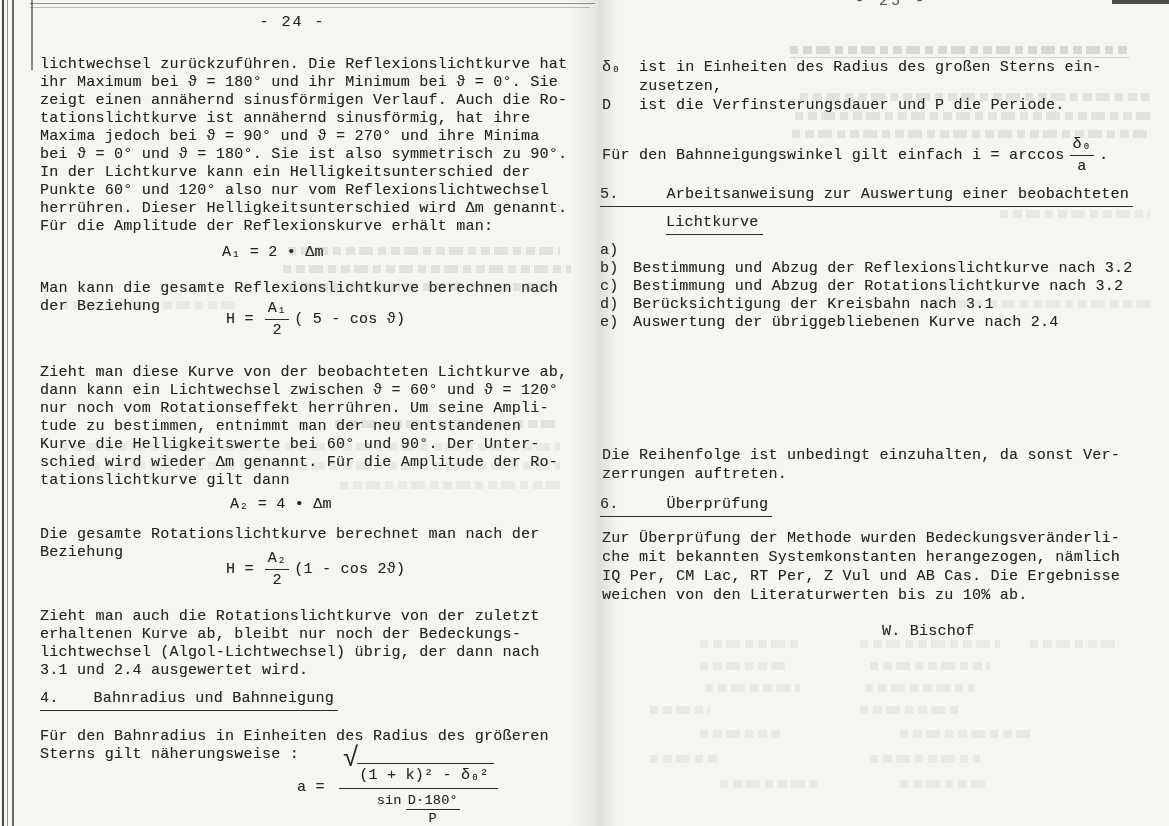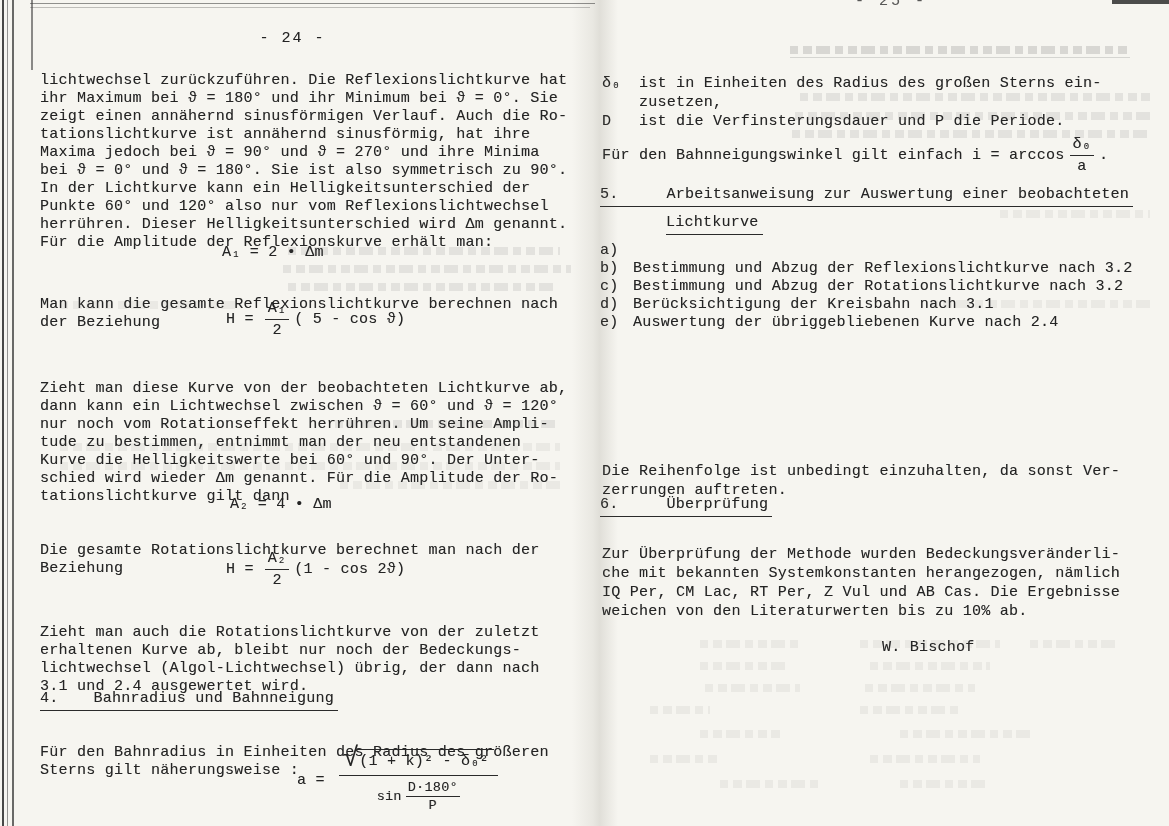--- a/index.html
+++ b/index.html
@@ -9,21 +9,20 @@
     font-family:"Liberation Mono","DejaVu Sans Mono",monospace;
     color:#242424;
   }
   .page{position:absolute;top:0;height:826px;}
   #left-page{left:0;width:585px;}
   #right-page{left:585px;width:584px;}
   .blk{
     position:absolute;white-space:pre-wrap;
     font-size:15px;line-height:18px;letter-spacing:.25px;
     text-shadow:.3px .3px 0 rgba(35,35,35,.30);
-    margin-top:16px;
   }
   .lh19{line-height:19px;}
   .pagenum{width:100%;text-align:center;letter-spacing:2px;}
   .cutbox{position:absolute;overflow:hidden;height:13px;opacity:.75;}
   .cutbox .inner{display:block;margin-top:-7px;letter-spacing:3px;}
   
   .sec-head{position:absolute;font-size:15px;line-height:18px;letter-spacing:.25px;
     text-shadow:.3px .3px 0 rgba(35,35,35,.30);}
   .uline{display:inline-block;border-bottom:1.6px solid #2a2a2a;padding:0 4px 2px 0;}
   .sec-head .num{display:inline-block;}
@@ -31,24 +30,24 @@
   
   .formula{position:absolute;font-size:15px;letter-spacing:.25px;
     text-shadow:.3px .3px 0 rgba(35,35,35,.30);}
   .frac{display:inline-block;vertical-align:middle;text-align:center;margin:0 5px;}
   .frac .num{display:block;border-bottom:1.5px solid #2a2a2a;padding:0 3px 2px;line-height:17px;}
   .frac .den{display:block;padding-top:2px;line-height:17px;}
   .fline{display:flex;align-items:center;}
   .fline .lead{margin-right:6px;}
   .sqrt{display:inline-flex;align-items:flex-start;}
   .sqrt .rad{font-size:27px;line-height:22px;margin-right:-2px;}
-  .sqrt .bod{border-top:1.6px solid #2a2a2a;padding:3px 5px 0 2px;line-height:17px;margin-top:1px;}
+  .sqrt .bod{border-top:1.6px solid #2a2a2a;padding:3px 5px 0 2px;line-height:17px;margin-top:15px;}
   .bigfrac{display:inline-block;text-align:center;vertical-align:middle;margin-left:8px;}
   .bigfrac .bnum{display:block;border-bottom:1.6px solid #2a2a2a;padding:0 4px 4px;}
-  .bigfrac .bden{display:inline-flex;align-items:center;padding-top:4px;font-size:13.5px;}
+  .bigfrac .bden{display:inline-flex;align-items:flex-start;padding-top:4px;font-size:13.5px;}
   .bigfrac .bden .sinlbl{margin-right:4px;}
   .sfrac{display:inline-block;text-align:center;}
   .sfrac .num{display:block;border-bottom:1.4px solid #2a2a2a;padding:0 2px 1px;line-height:15px;}
   .sfrac .den{display:block;padding-top:1px;line-height:15px;}
   
   .ilist{position:absolute;font-size:15px;line-height:18px;letter-spacing:.25px;
     text-shadow:.3px .3px 0 rgba(35,35,35,.30);}
   .ilist .item{display:flex;align-items:flex-start;}
   .ilist .marker{flex:0 0 33px;}
   .ilist .txt{white-space:pre-wrap;}

